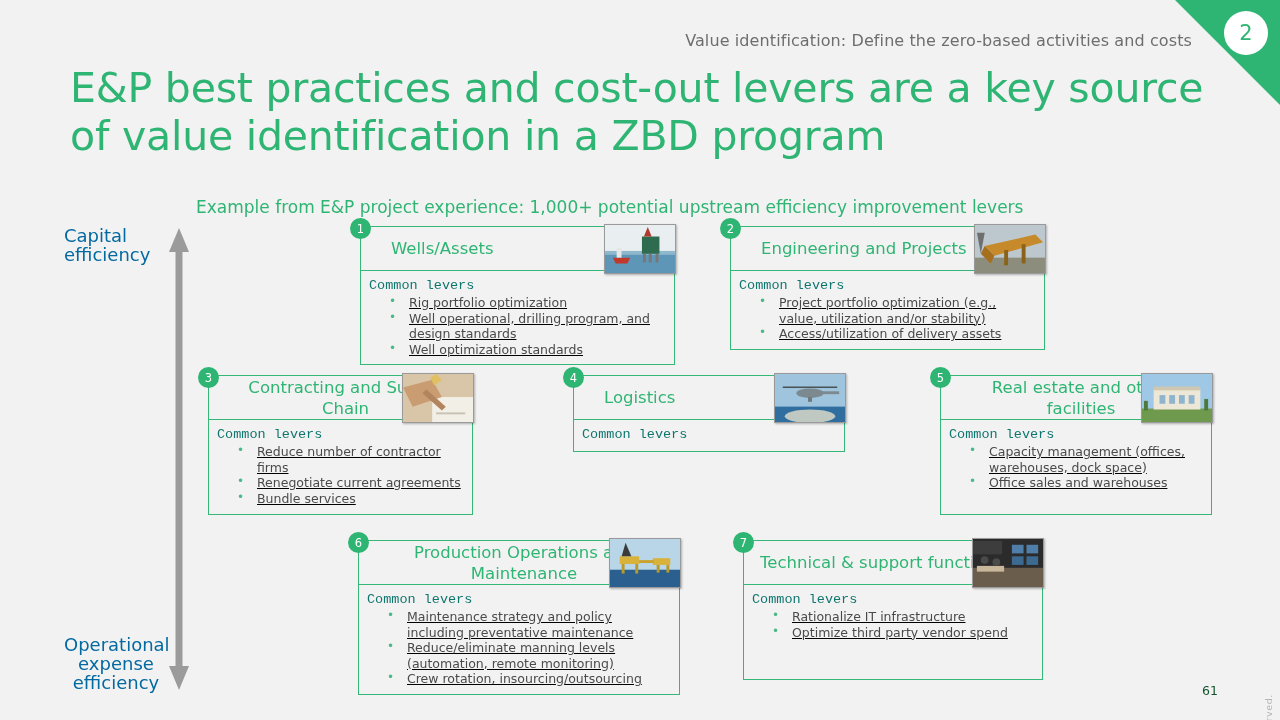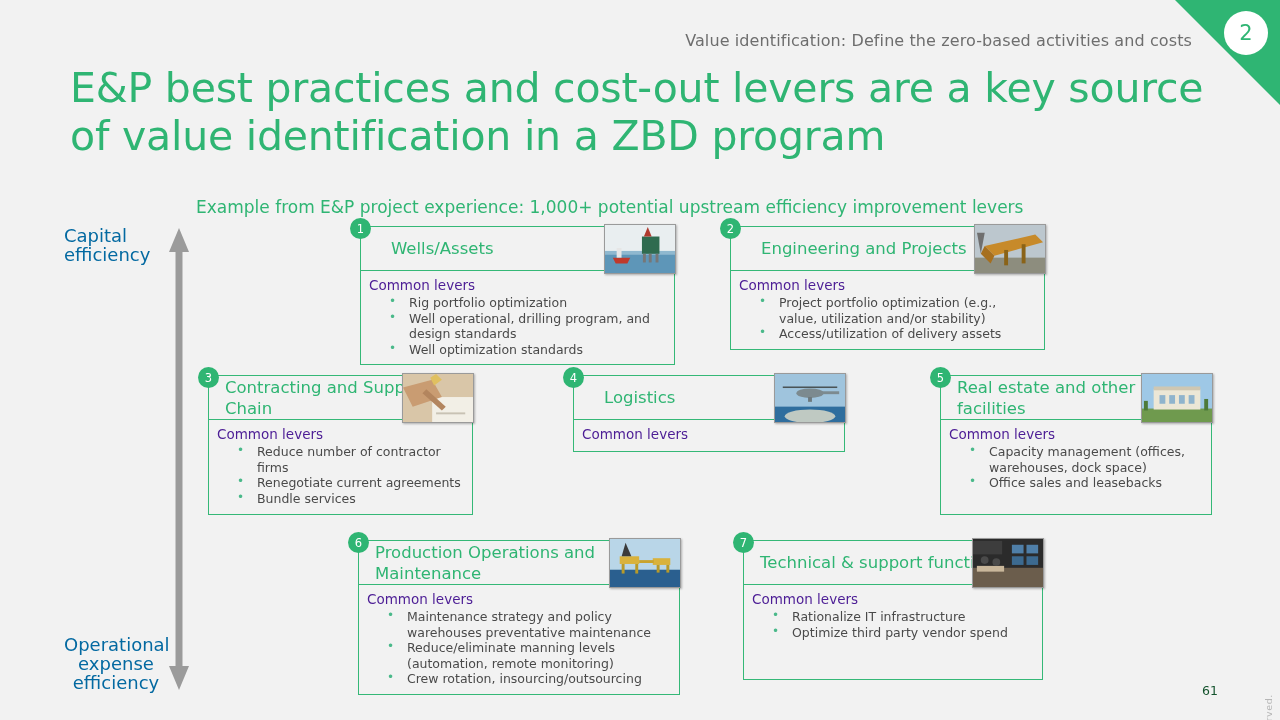--- a/index.html
+++ b/index.html
@@ -113,20 +113,21 @@
     z-index: 4;
   }
 
   .card-title {
     color: #2fb573;
     font-size: 16.5px;
     line-height: 21px;
     padding-left: 30px;
     padding-right: 6px;
     z-index: 2;
+    text-align: center;
   }
   .card-title.indent-sm { padding-left: 16px; }
 
   .card-thumb {
     position: absolute;
     right: -2px;
     top: -3px;
     width: 72px;
     height: 50px;
     border: 1px solid #9a9a9a;
@@ -136,26 +137,27 @@
   }
   .card-thumb svg { display: block; width: 100%; height: 100%; }
 
   .card-body {
     border: 1px solid #35b877;
     border-top: none;
     padding: 6px 8px 7px 8px;
     background: #f2f2f2;
   }
   .body-head {
-    color: #4c1d95;
+    color: #0f766e;
     font-size: 13.5px;
     line-height: 17px;
     margin-bottom: 1px;
-  }
-  ul.levers { list-style: none; margin: 0 0 0 16px; padding: 0; }
+    font-family: Liberation Mono, monospace;
+  }
+  ul.levers { list-style: none; margin: 0 0 0 16px; padding: 0; text-decoration: underline; }
   ul.levers li {
     position: relative;
     font-size: 12.5px;
     line-height: 15.5px;
     color: #4a4a4a;
     padding-left: 24px;
     margin-bottom: 0px;
   }
   ul.levers li::before {
     content: "\2022";
@@ -322,21 +324,21 @@
         <rect x="48" y="22" width="6" height="9" fill="#8fb4cd"></rect>
         <rect x="2" y="28" width="4" height="10" fill="#4d7a3a"></rect>
         <rect x="64" y="26" width="4" height="12" fill="#4d7a3a"></rect>
       </svg>
     </div>
   </div>
   <div class="card-body" style="min-height:95px;">
     <div class="body-head">Common levers</div>
     <ul class="levers">
         <li>Capacity management (offices, warehouses, dock space)</li>
-        <li>Office sales and leasebacks</li>
+        <li>Office sales and warehouses</li>
       </ul>
   </div>
 </div>
 
 <div class="card" style="left:358px; top:540px; width:322px;">
   <div class="card-head two-line">
     <div class="card-num">6</div>
     <div class="card-title indent-sm">Production Operations and Maintenance</div>
     <div class="card-thumb">
       <svg viewBox="0 0 72 50" preserveAspectRatio="none">
@@ -349,21 +351,21 @@
         <rect x="12" y="26" width="3" height="10" fill="#b89a2a"></rect>
         <rect x="26" y="26" width="3" height="10" fill="#b89a2a"></rect>
         <rect x="48" y="27" width="3" height="8" fill="#b89a2a"></rect>
         <rect x="58" y="27" width="3" height="8" fill="#b89a2a"></rect>
       </svg>
     </div>
   </div>
   <div class="card-body">
     <div class="body-head">Common levers</div>
     <ul class="levers">
-        <li>Maintenance strategy and policy warehouses preventative maintenance</li>
+        <li>Maintenance strategy and policy including preventative maintenance</li>
         <li>Reduce/eliminate manning levels (automation, remote monitoring)</li>
         <li>Crew rotation, insourcing/outsourcing</li>
       </ul>
   </div>
 </div>
 
 <div class="card" style="left:743px; top:540px; width:300px;">
   <div class="card-head two-line">
     <div class="card-num">7</div>
     <div class="card-title indent-sm">Technical &amp; support functions</div>

